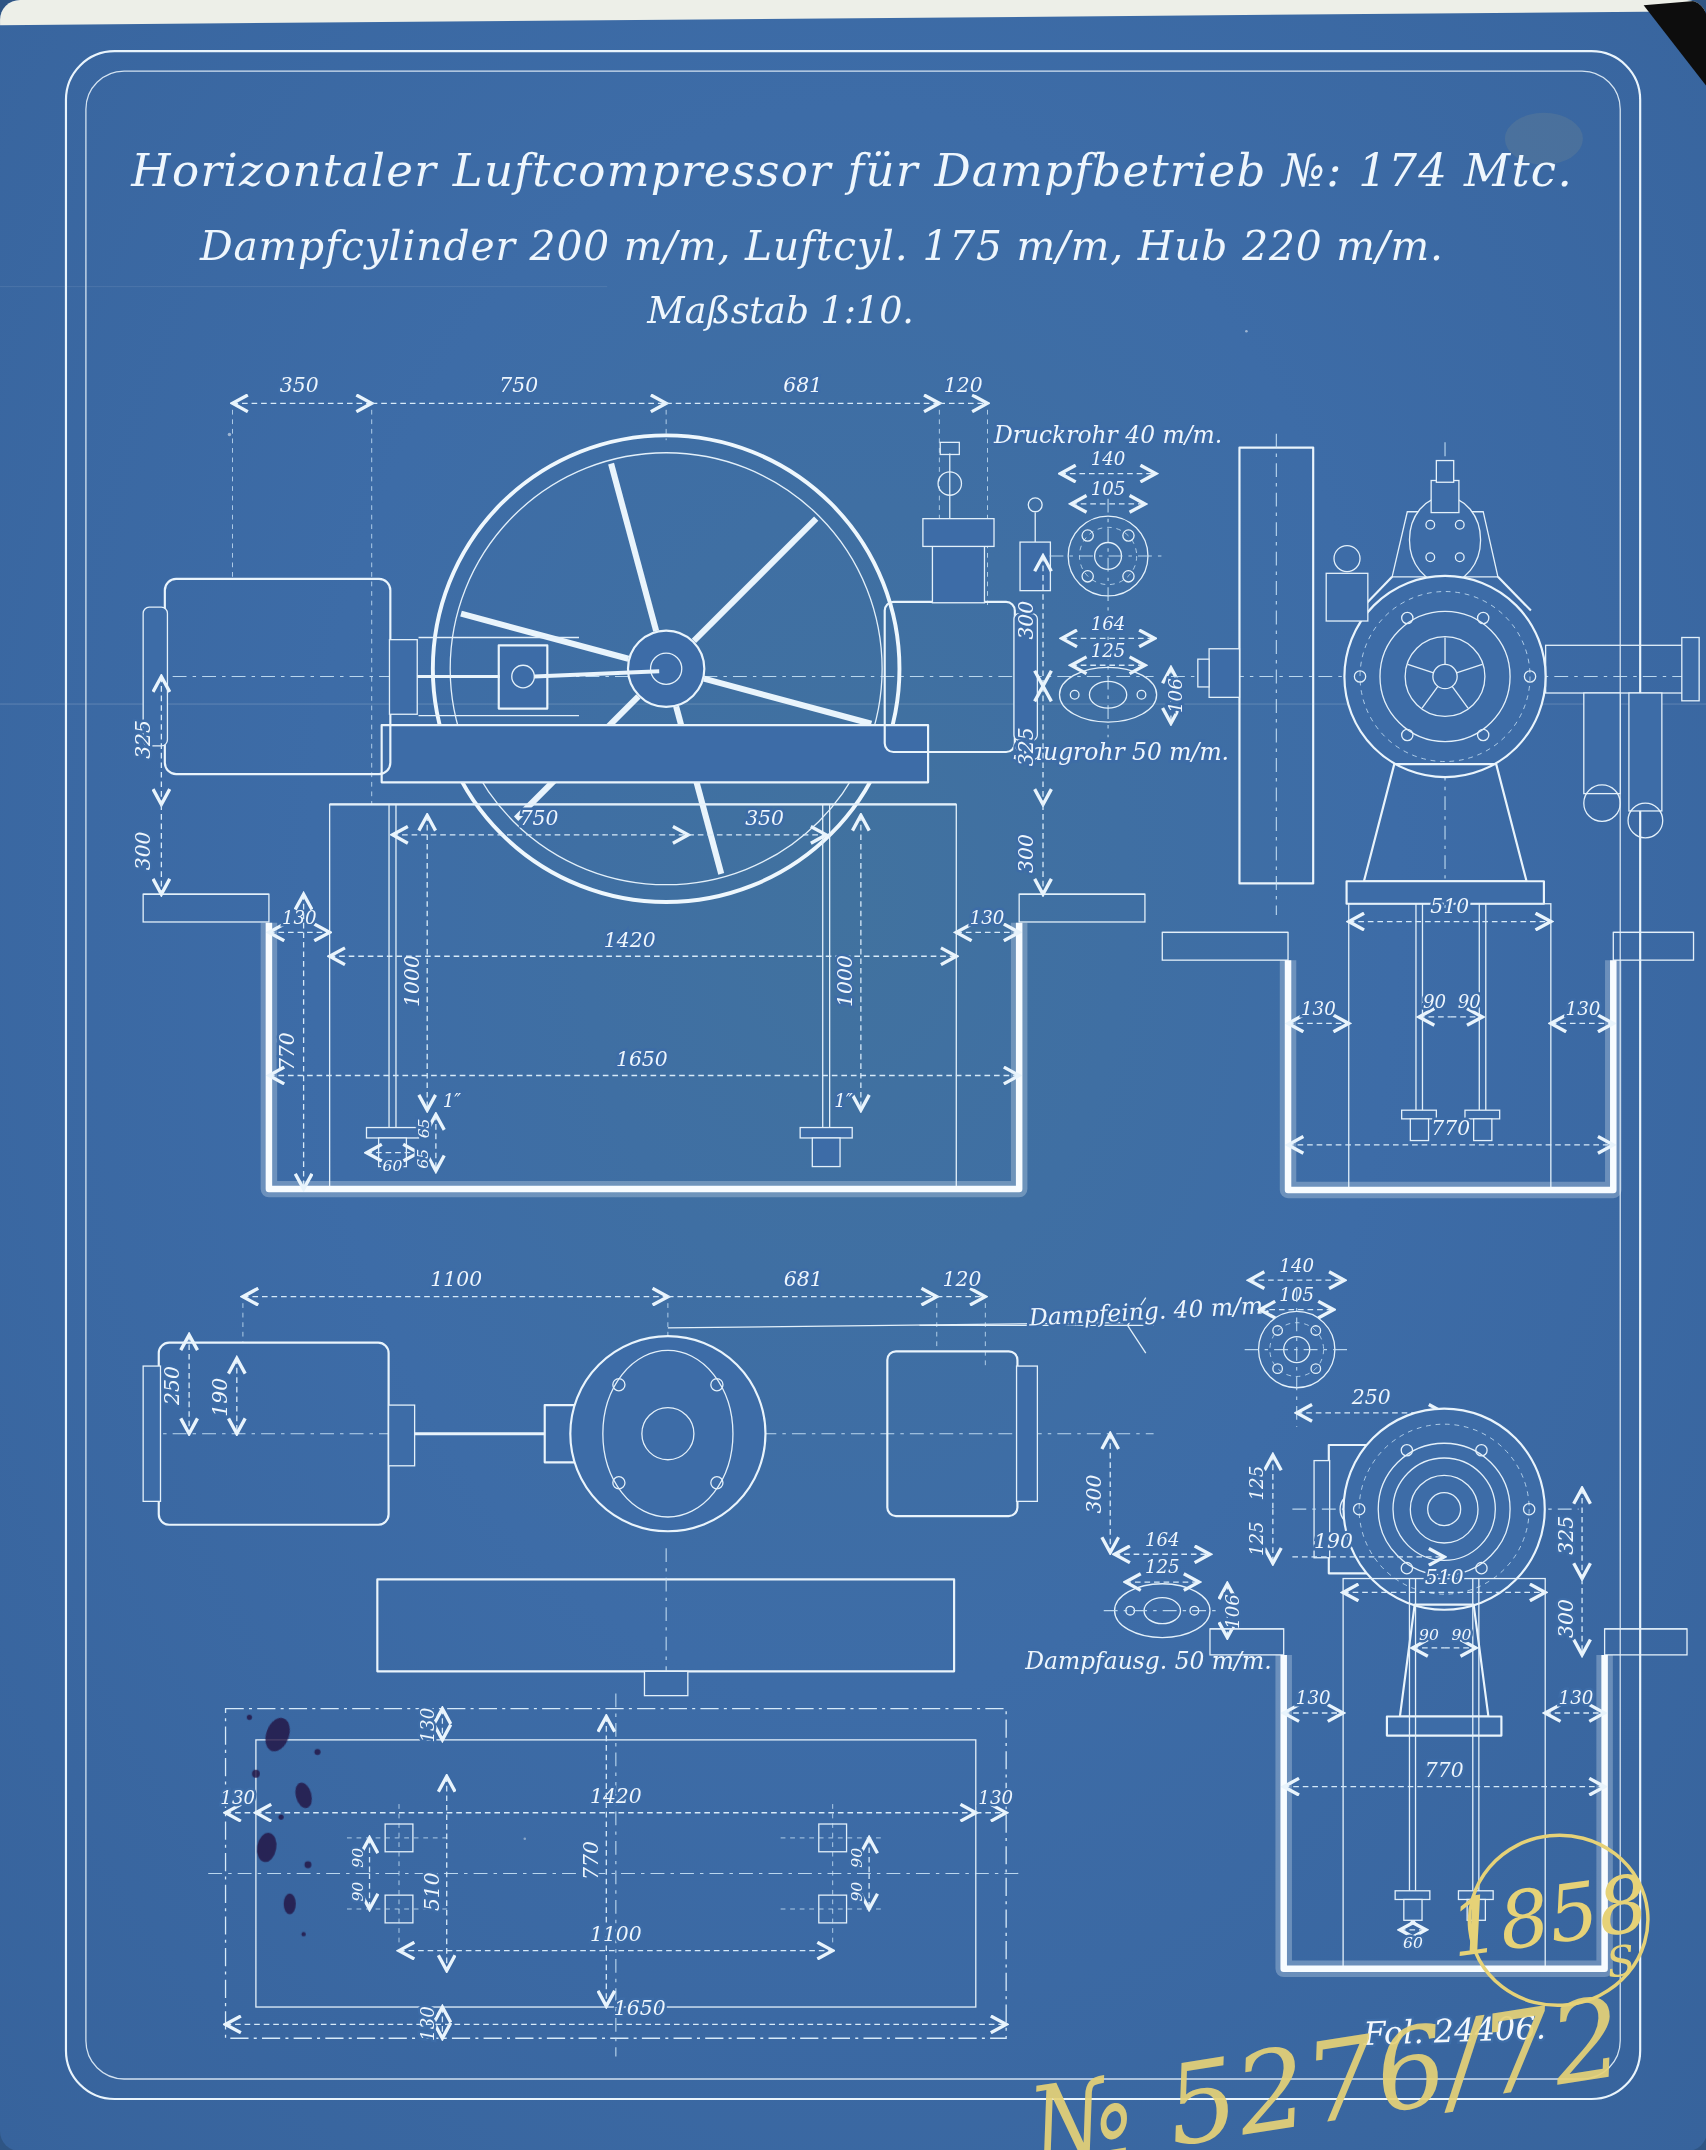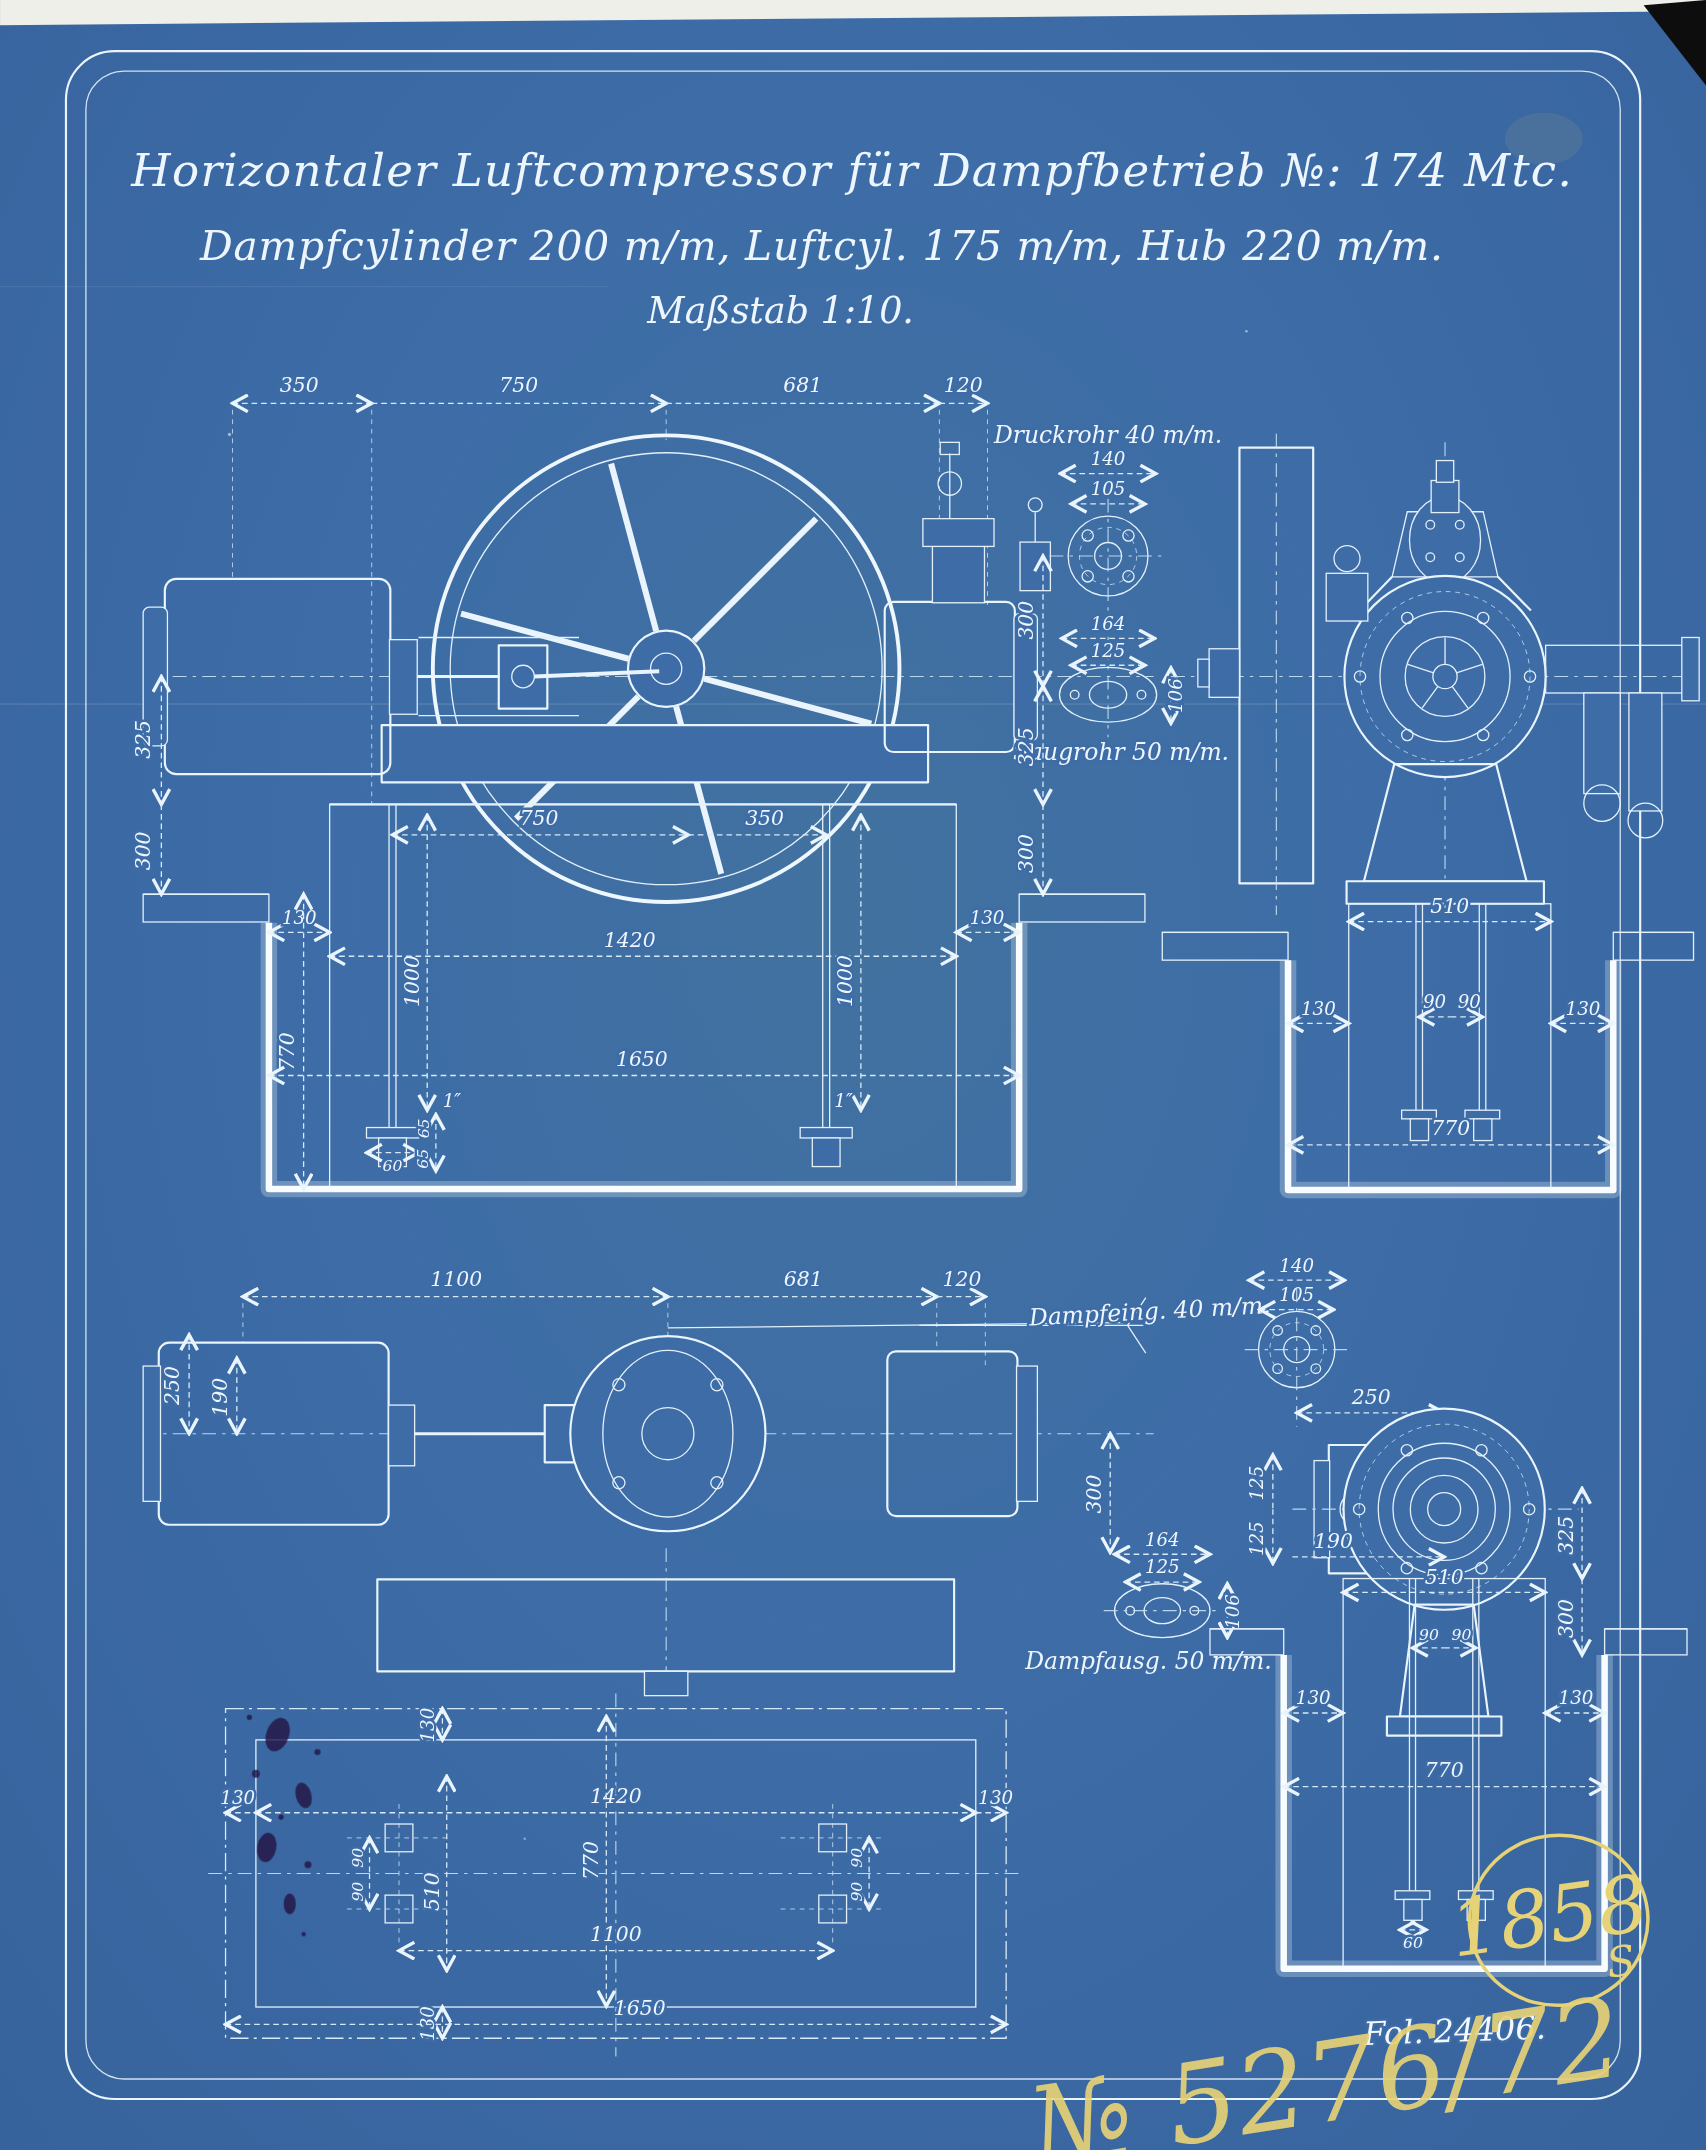--- a/index.html
+++ b/index.html
@@ -1,18 +1,18 @@
 <!DOCTYPE html>
 <html style="font-size:7px"><head>
 <meta charset="utf-8">
 <style>
   html,body{margin:0;padding:0;background:#2f5584;}
   #sheet{position:relative;width:1707px;height:2151px;background:
     radial-gradient(ellipse at 50% 42%, #41729f 0%, #3d6ca7 45%, #37639c 100%);
-    overflow:hidden;}
+    overflow:hidden;border-radius:20px;}
   svg{position:absolute;left:0;top:0;}
   
   .s  {stroke:#e9f4fc; fill:none; stroke-width:5; stroke-linejoin:round;}
   .s3 {stroke:#e3f0fa; fill:none; stroke-width:3;}
   .s8 {stroke:#eef7fd; fill:none; stroke-width:9;}
   .fp {fill:#3d6ca7;}
   .dim{stroke:#d7eaf9; stroke-width:3; stroke-dasharray:13 9; fill:none;}
   .ctr{stroke:#c8e2f6; stroke-width:2.6; stroke-dasharray:32 14 8 14; fill:none; opacity:.9;}
   .ext{stroke:#c8e2f6; stroke-width:2.2; stroke-dasharray:11 11; fill:none; opacity:.85;}
   .rough{stroke:#f8fcff; stroke-width:15; fill:none; stroke-linejoin:round;}

